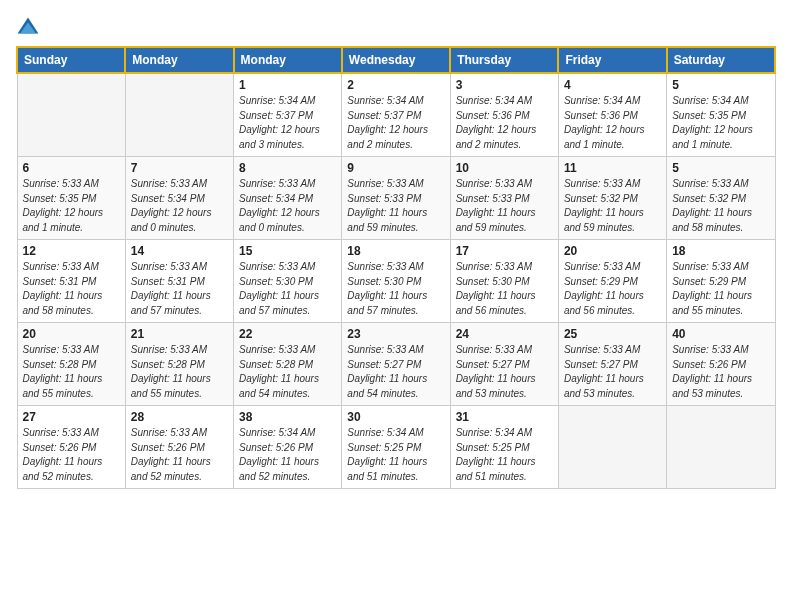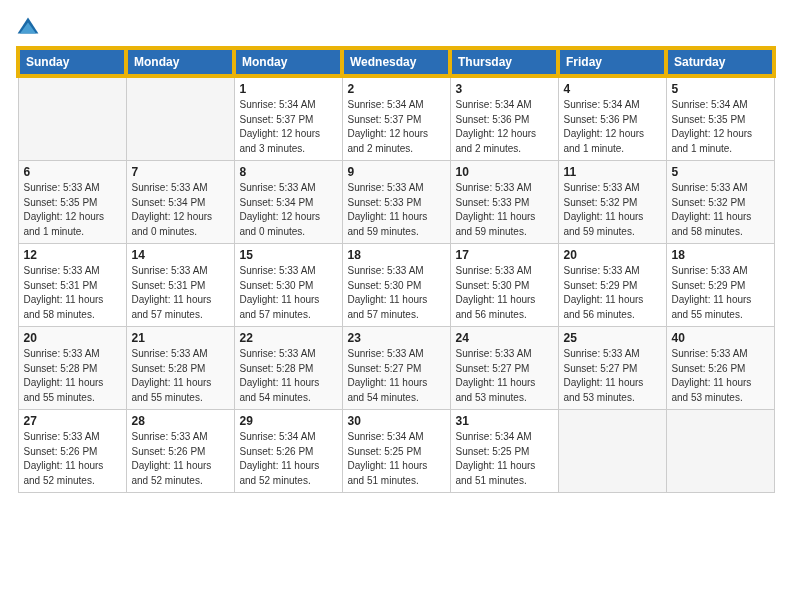--- a/index.html
+++ b/index.html
@@ -51,21 +51,21 @@
       border-collapse: collapse;
       font-size: 10.5px;
     }
     .calendar thead th {
       background: #2a6db5;
       color: #fff;
       text-align: left;
       padding: 5px 6px;
       font-size: 12px;
       font-weight: bold;
-      border: 4px solid #eab308;
+      border: 2px solid #eab308;
     }
     .calendar tbody td {
       vertical-align: top;
       border: 1px solid #ccc;
       padding: 4px 5px;
       width: 108px;
       min-height: 80px;
       background: #fff;
     }
     .calendar tbody tr:nth-child(even) td {
@@ -74,20 +74,21 @@
     .day-number {
       font-weight: bold;
       font-size: 12px;
       margin-bottom: 2px;
       color: #222;
     }
     .day-info {
       color: #333;
       font-size: 10px;
       line-height: 1.45;
+      font-style: italic;
     }
     .empty-cell {
       background: #f5f5f5 !important;
     }
   </style>
 </head>
 <body>
 
 <div class="header">
   <div class="logo">
@@ -292,21 +293,21 @@
 Sunset: 5:26 PM
 Daylight: 11 hours and 52 minutes.</div>
         </td>
         <td>
           <div class="day-number">28</div>
           <div class="day-info" style="white-space: pre-line;">Sunrise: 5:33 AM
 Sunset: 5:26 PM
 Daylight: 11 hours and 52 minutes.</div>
         </td>
         <td>
-          <div class="day-number">29</div>
+          <div class="day-number">38</div>
           <div class="day-info" style="white-space: pre-line;">Sunrise: 5:34 AM
 Sunset: 5:26 PM
 Daylight: 11 hours and 52 minutes.</div>
         </td>
         <td>
           <div class="day-number">30</div>
           <div class="day-info" style="white-space: pre-line;">Sunrise: 5:34 AM
 Sunset: 5:25 PM
 Daylight: 11 hours and 51 minutes.</div>
         </td>

